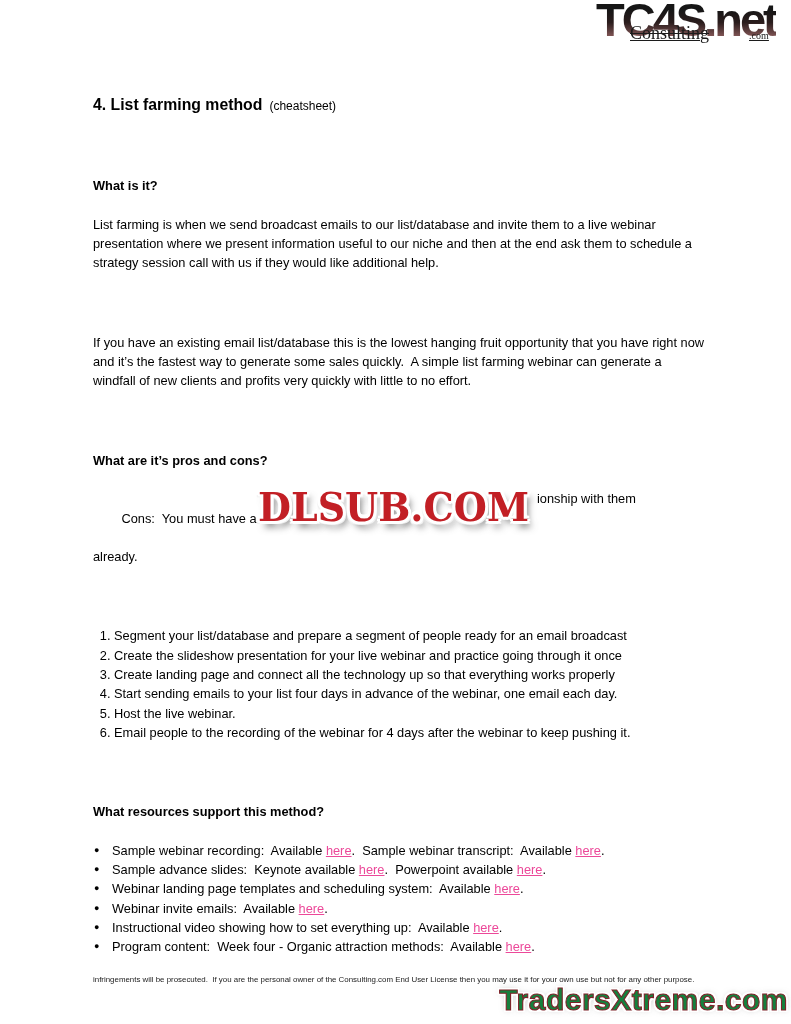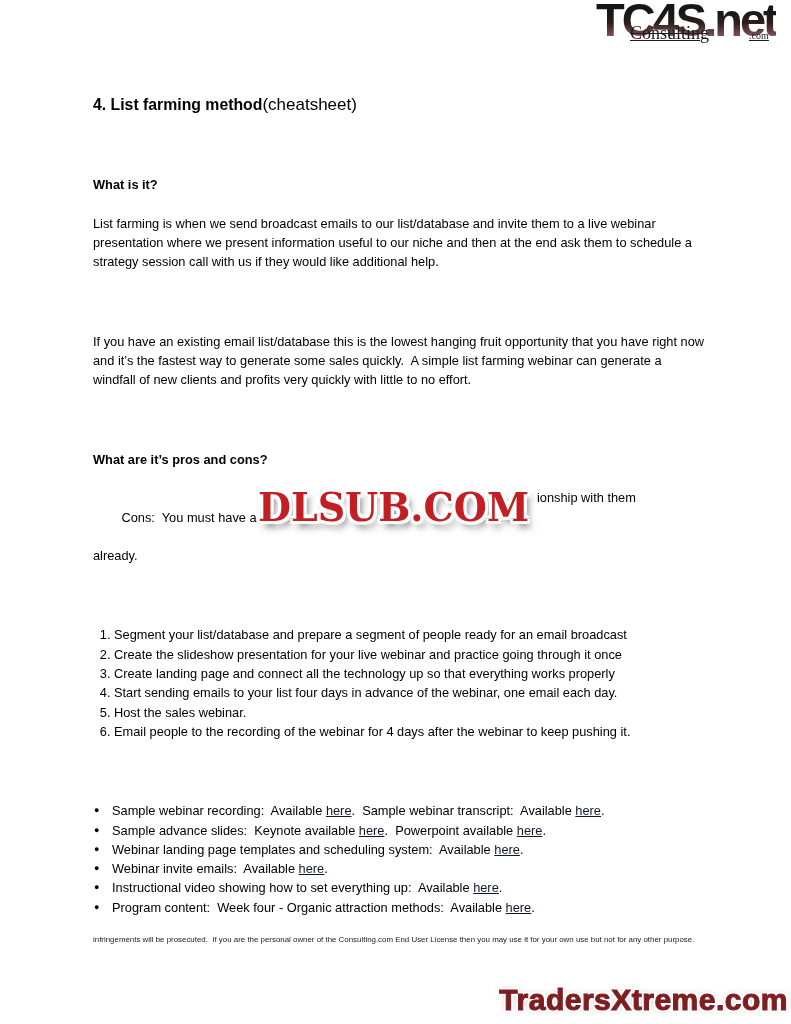--- a/index.html
+++ b/index.html
@@ -31,39 +31,39 @@
   .consulting-overlay .tld { font-size:10px;padding-left:40px; }
 
   
   .doc {
     position:absolute; left:93px; top:0; width:612px;
     font-size:12.8px; line-height:19.3px;
   }
   .pw { white-space:pre-wrap; }
   .title { padding-top:95px; margin-bottom:50px; }
   .title-main { font-size:15.8px; font-weight:bold; }
-  .title-suffix { font-size:17px; }
+  .title-suffix { font-size:12px; margin-left:7px; }
   .section { margin-top:60px; }
   .section:first-of-type { margin-top:0; }
   .sec-heading { font-weight:bold; font-size:12.8px; margin-bottom:19.3px; }
   p { margin:0; }
 
   
   .cons { position:relative; }
   .cons-suffix { position:absolute; left:444px; top:0; }
 
   
   ol.process { margin:0; padding-left:21px; list-style:decimal; }
   ol.process li { line-height:19.3px; }
 
   
   .bli { display:flex; }
   .blt { flex:none; width:19px; font-size:9px; line-height:19.3px; padding-left:1px; }
   .li-text { flex:1; }
-  a.lnk { color:#0f172a; text-decoration:underline; cursor:pointer; }
+  a.lnk { color:#ec4899; text-decoration:underline; cursor:pointer; }
 
   
   .footer { margin-top:18px; font-size:7.9px; line-height:9.8px; color:#222222; width:618px; }
 
   
   .stamp {
     position:absolute; left:258px; top:484px;
     font-family:"DejaVu Serif", serif; font-weight:bold;
     font-size:38px; line-height:46px; letter-spacing:0px;
     color:#c21f25;
@@ -72,21 +72,21 @@
       -2px -2px 0 #ffffff, 2px -2px 0 #ffffff, -2px 2px 0 #ffffff, 2px 2px 0 #ffffff,
       -3px 0 0 #ffffff, 3px 0 0 #ffffff, 0 -3px 0 #ffffff, 0 3px 0 #ffffff,
       -3px 3px 0 #f2f2f2, 3px 3px 0 #f2f2f2,
       4px 6px 7px rgba(80,80,80,0.75);
   }
 
   
   .bottom-logo {
     position:absolute; right:3px; bottom:9px;
     font-size:30px; font-weight:bold; letter-spacing:0.5px; line-height:1;
-    color:#7f1d1d;
+    color:#15803d;
     -webkit-text-stroke:1.1px #7e2229;
     text-shadow:
       -2px -2px 0 #ffffff, 2px -2px 0 #ffffff, -2px 2px 0 #ffffff, 2px 2px 0 #ffffff,
       0 -2px 0 #ffffff, 0 2px 0 #ffffff, -2px 0 0 #ffffff, 2px 0 0 #ffffff,
       0 0 6px rgba(120,120,120,0.55);
   }
 </style>
 </head>
 <body>
 
@@ -119,26 +119,27 @@
       </p>
       <p class="pw">already.</p>
     </div>
 
     <div class="section">
       <ol class="process">
         <li><span class="pw">Segment your list/database and prepare a segment of people ready for an email broadcast</span></li>
         <li><span class="pw">Create the slideshow presentation for your live webinar and practice going through it once</span></li>
         <li><span class="pw">Create landing page and connect all the technology up so that everything works properly</span></li>
         <li><span class="pw">Start sending emails to your list four days in advance of the webinar, one email each day.</span></li>
-        <li><span class="pw">Host the sales webinar.</span></li>
+        <li><span class="pw">Host the live webinar.</span></li>
         <li><span class="pw">Email people to the recording of the webinar for 4 days after the webinar to keep pushing it.</span></li>
       </ol>
     </div>
 
     <div class="section">
+      <div class="sec-heading">What resources support this method?</div>
 
       <div class="bli">
         <span class="blt">●</span>
         <span class="li-text pw"><span>Sample webinar recording:  Available </span><a class="lnk">here</a><span>.  Sample webinar transcript:  Available </span><a class="lnk">here</a><span>.</span></span>
       </div>
 
       <div class="bli">
         <span class="blt">●</span>
         <span class="li-text pw"><span>Sample advance slides:  Keynote available </span><a class="lnk">here</a><span>.  Powerpoint available </span><a class="lnk">here</a><span>.</span></span>
       </div>

